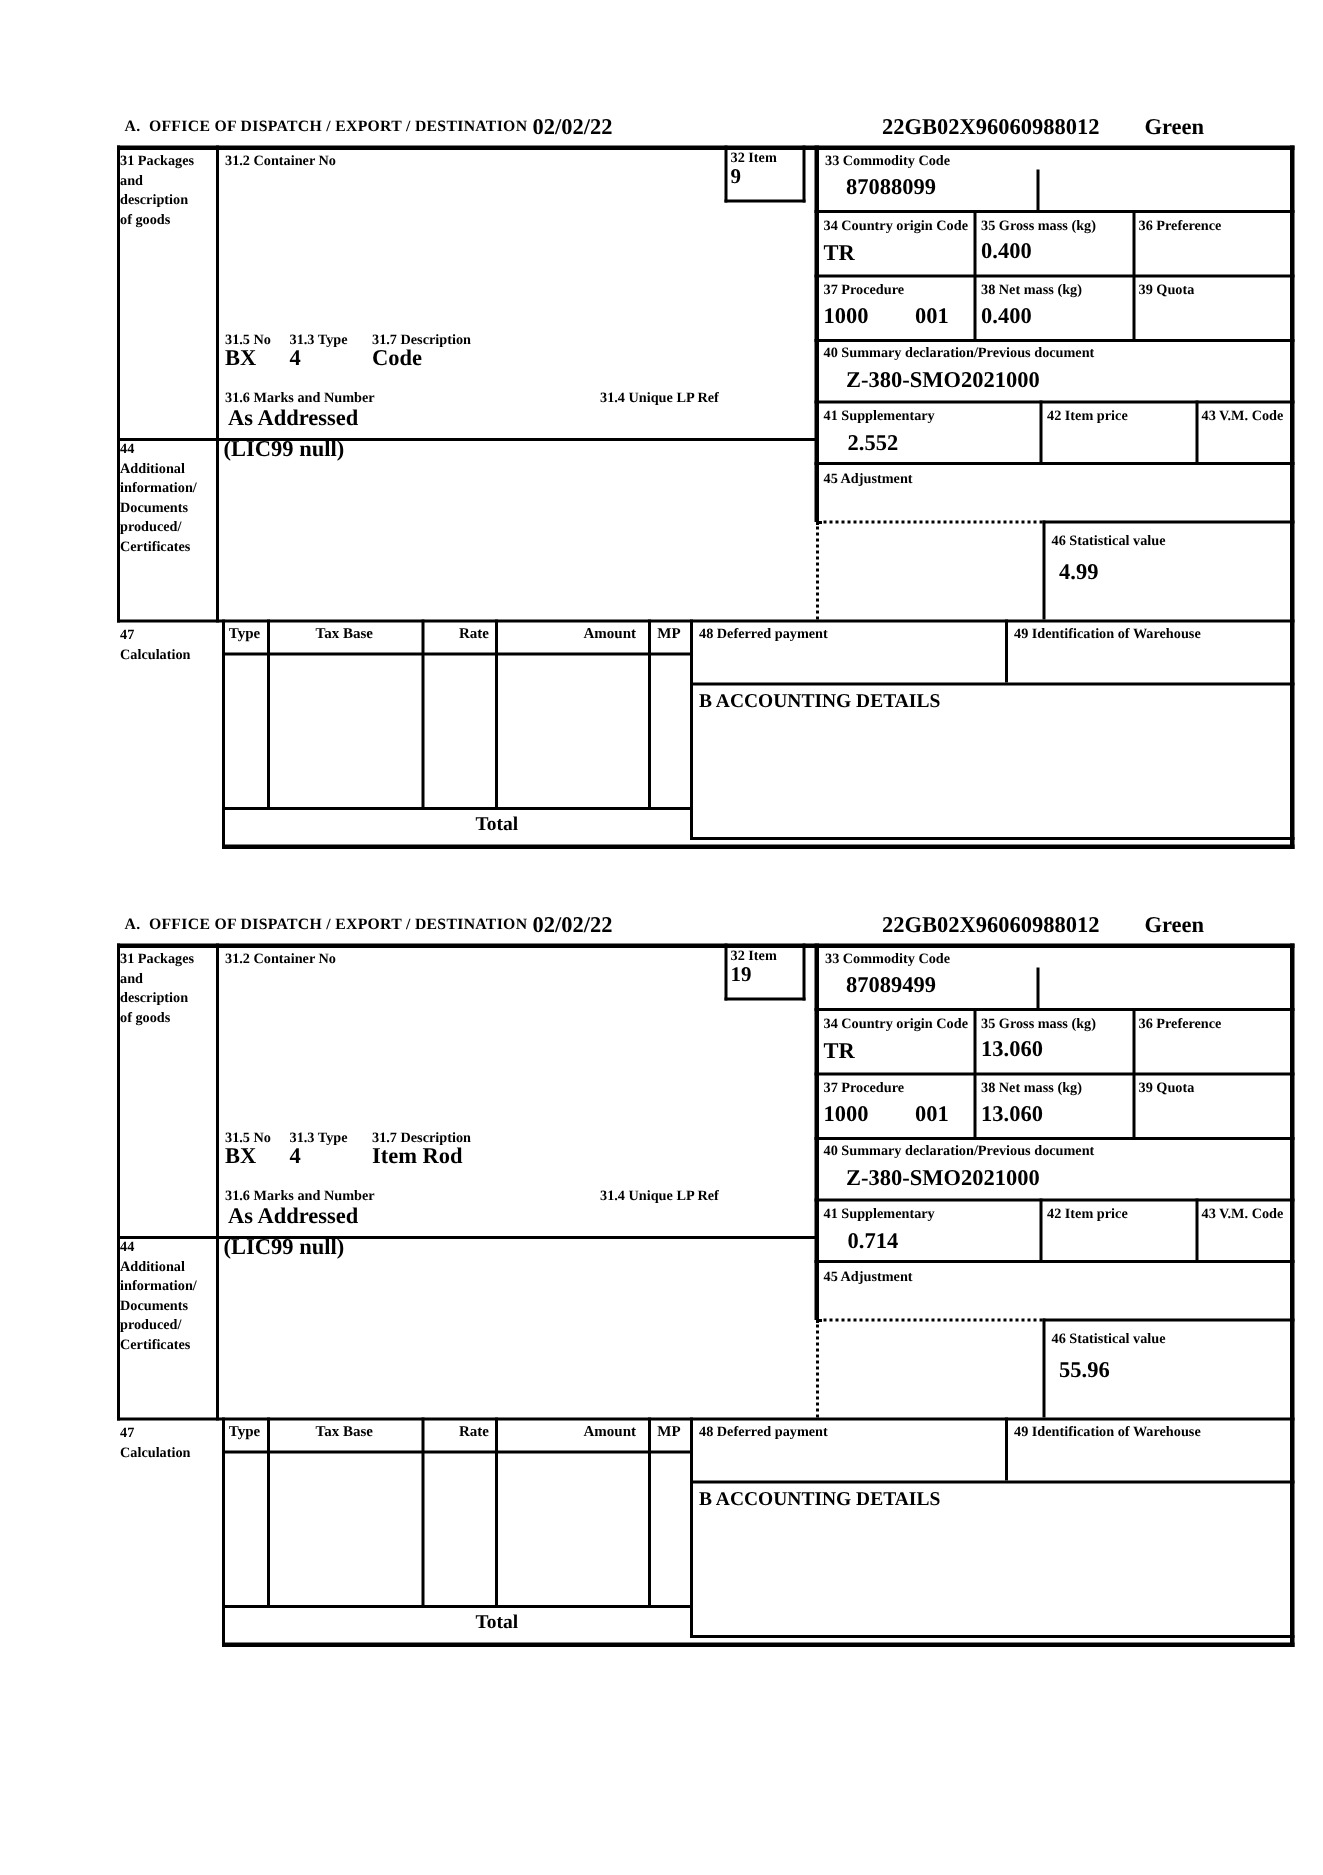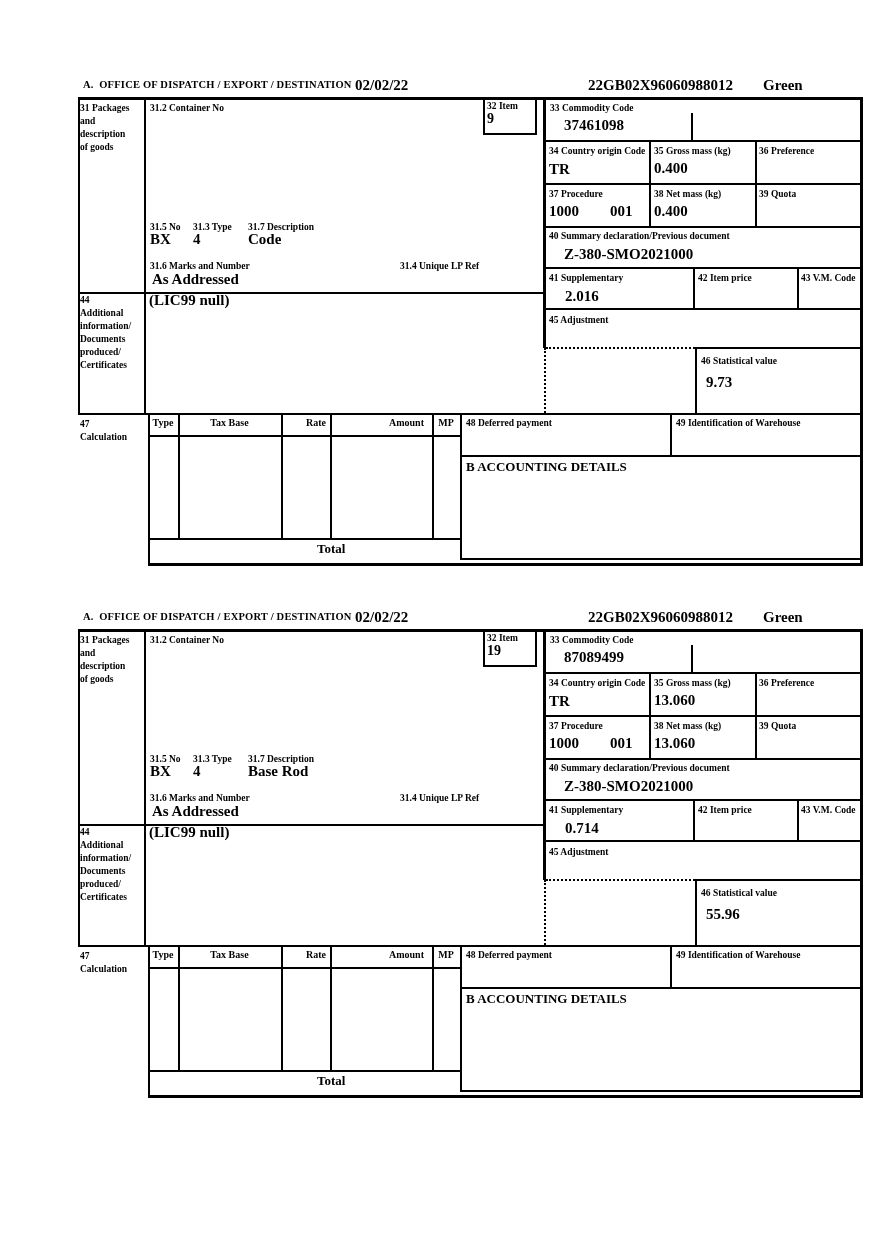--- a/index.html
+++ b/index.html
@@ -90,47 +90,47 @@
 
   <div class="lbl" style="left:80px;top:219px;width:64px">44
 Additional
 information/
 Documents
 produced/
 Certificates</div>
   <div class="val" style="left:149px;top:217px">(LIC99 null)</div>
 
   <div class="lbl" style="left:550px;top:27px">33 Commodity Code</div>
-  <div class="val" style="left:564px;top:42px">37461098</div>
+  <div class="val" style="left:564px;top:42px">87088099</div>
 
   <div class="lbl" style="left:549px;top:70px">34 Country origin Code</div>
   <div class="val" style="left:549px;top:86px">TR</div>
   <div class="lbl" style="left:654px;top:70px">35 Gross mass (kg)</div>
   <div class="val" style="left:654px;top:85px">0.400</div>
   <div class="lbl" style="left:759px;top:70px">36 Preference</div>
 
   <div class="lbl" style="left:549px;top:113px">37 Procedure</div>
   <div class="val" style="left:549px;top:128px">1000</div>
   <div class="val" style="left:610px;top:128px">001</div>
   <div class="lbl" style="left:654px;top:113px">38 Net mass (kg)</div>
   <div class="val" style="left:654px;top:128px">0.400</div>
   <div class="lbl" style="left:759px;top:113px">39 Quota</div>
 
   <div class="lbl" style="left:549px;top:155px">40 Summary declaration/Previous document</div>
   <div class="val" style="left:564px;top:171px">Z-380-SMO2021000</div>
 
   <div class="lbl" style="left:549px;top:197px">41 Supplementary</div>
-  <div class="val" style="left:565px;top:213px">2.016</div>
+  <div class="val" style="left:565px;top:213px">2.552</div>
   <div class="lbl" style="left:698px;top:197px">42 Item price</div>
   <div class="lbl" style="left:801px;top:197px">43 V.M. Code</div>
 
   <div class="lbl" style="left:549px;top:239px">45 Adjustment</div>
 
   <div class="lbl" style="left:701px;top:280px">46 Statistical value</div>
-  <div class="val" style="left:706px;top:299px">9.73</div>
+  <div class="val" style="left:706px;top:299px">4.99</div>
 
   <div class="lbl" style="left:80px;top:343px;width:64px">47
 Calculation</div>
   <div class="th c" style="left:148px;top:342px;width:30px">Type</div>
   <div class="th c" style="left:178px;top:342px;width:103px">Tax Base</div>
   <div class="th r" style="left:281px;top:342px;width:45px">Rate</div>
   <div class="th r" style="left:330px;top:342px;width:94px">Amount</div>
   <div class="th c" style="left:432px;top:342px;width:28px">MP</div>
   <div class="th big" style="left:317px;top:468px">Total</div>
 
@@ -193,21 +193,21 @@
 of goods</div>
   <div class="lbl" style="left:150px;top:27px">31.2 Container No</div>
   <div class="lbl" style="left:487px;top:25px">32 Item</div>
   <div class="val" style="left:487px;top:36px;font-size:14px">19</div>
 
   <div class="lbl" style="left:150px;top:146px">31.5 No</div>
   <div class="lbl" style="left:193px;top:146px">31.3 Type</div>
   <div class="lbl" style="left:248px;top:146px">31.7 Description</div>
   <div class="val" style="left:150px;top:156px">BX</div>
   <div class="val" style="left:193px;top:156px">4</div>
-  <div class="val" style="left:248px;top:156px">Base Rod</div>
+  <div class="val" style="left:248px;top:156px">Item Rod</div>
 
   <div class="lbl" style="left:150px;top:185px">31.6 Marks and Number</div>
   <div class="lbl" style="left:400px;top:185px">31.4 Unique LP Ref</div>
   <div class="val" style="left:152px;top:196px">As Addressed</div>
 
   <div class="lbl" style="left:80px;top:219px;width:64px">44
 Additional
 information/
 Documents
 produced/

